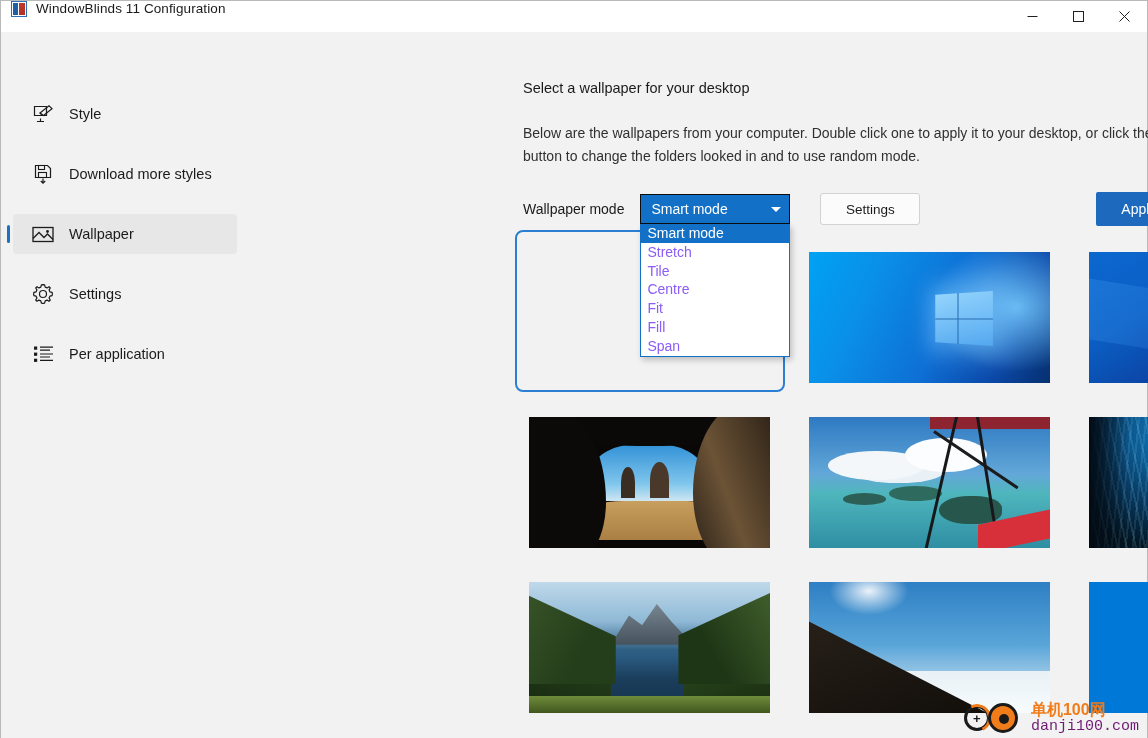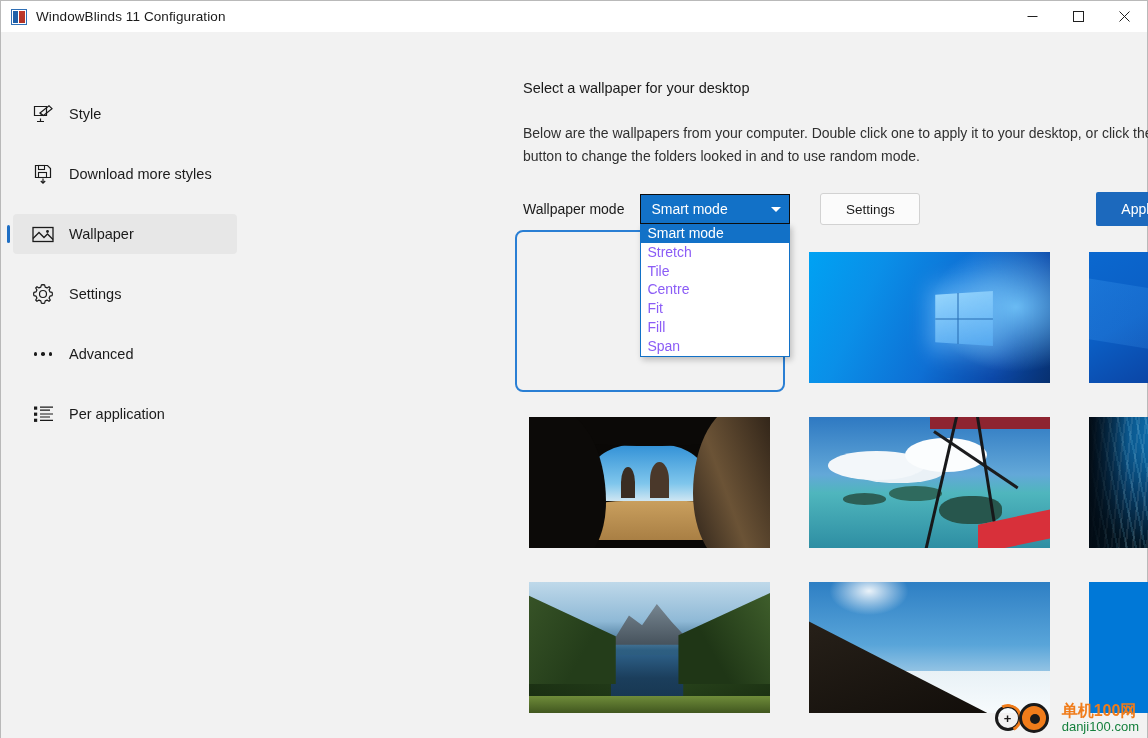--- a/index.html
+++ b/index.html
@@ -14,21 +14,21 @@
     width: 1148px; height: 738px;
     background: #f2f2f2;
     border: 1px solid #b9b9b9;
     display: flex; flex-direction: column;
   }
 
   
   .titlebar {
     height: 31px; min-height: 31px;
     background: #ffffff;
-    display: flex; align-items: center;
+    display: flex; align-items: flex-start;
     position: relative; z-index: 40;
   }
   .title-icon {
     width: 16px; height: 16px; margin-left: 10px; margin-right: 9px;
     position: relative;
     background: #ffffff;
     border: 1px solid #2f6fb5;
     display: block;
   }
   .title-icon::before {
@@ -384,21 +384,21 @@
     position: absolute; left: 24px; top: 2px;
     width: 30px; height: 30px; border-radius: 50%;
     background: #f07c1a; border: 3px solid #1a1a1a;
   }
   .wm-dot::after {
     content: ""; position: absolute; left: 8px; top: 8px;
     width: 10px; height: 10px; border-radius: 50%; background: #1a1a1a;
   }
   .wm-text { display: flex; flex-direction: column; line-height: 1.05; }
   .wm-cn { font-size: 16px; color: #f07c1a; font-weight: bold; }
-  .wm-en { font-size: 13px; color: #15803d; }
+  .wm-en { font-size: 15px; color: #701a75; font-family: Liberation Mono, monospace; }
 </style>
 </head>
 <body>
 
 <div class="window">
 
   <div class="titlebar">
     <span class="title-icon"></span>
     <span class="title-text">WindowBlinds 11 Configuration</span>
     <div class="win-controls">
@@ -463,30 +463,20 @@
       <div class="nav-item">
         <span class="nav-icon">
           <svg width="22" height="22" viewBox="0 0 22 22">
             <path d="M11 1.6 L12.6 1.9 L13.2 4.1 L15.1 4.9 L17 3.7 L18.3 5 L17.1 6.9 L17.9 8.8 L20.1 9.4 L20.4 11 L20.1 12.6 L17.9 13.2 L17.1 15.1 L18.3 17 L17 18.3 L15.1 17.1 L13.2 17.9 L12.6 20.1 L11 20.4 L9.4 20.1 L8.8 17.9 L6.9 17.1 L5 18.3 L3.7 17 L4.9 15.1 L4.1 13.2 L1.9 12.6 L1.6 11 L1.9 9.4 L4.1 8.8 L4.9 6.9 L3.7 5 L5 3.7 L6.9 4.9 L8.8 4.1 L9.4 1.9 Z" fill="none" stroke="#1b1b1b" stroke-width="1.2" stroke-linejoin="round"></path>
             <circle cx="11" cy="11" r="3.5" fill="none" stroke="#1b1b1b" stroke-width="1.2"></circle>
           </svg>
         </span>
         <span class="nav-label">Settings</span>
       </div>
 
-      <div class="nav-item">
-        <span class="nav-icon">
-          <span class="dots">
-              <i></i>
-              <i></i>
-              <i></i>
-            </span>
-        </span>
-        <span class="nav-label">Advanced</span>
-      </div>
 
       <div class="nav-item">
         <span class="nav-icon">
           <svg width="21" height="19" viewBox="0 0 21 19">
             <rect x="1" y="1.5" width="3.2" height="3.2" fill="#1b1b1b"></rect>
             <rect x="1" y="7.6" width="3.2" height="3.2" fill="#1b1b1b"></rect>
             <rect x="1" y="13.7" width="3.2" height="3.2" fill="#1b1b1b"></rect>
             <path d="M7 2.2h13M7 5.2h10M7 9h13M7 12h10M7 15.3h13" stroke="#1b1b1b" stroke-width="1.2"></path>
           </svg>
         </span>

